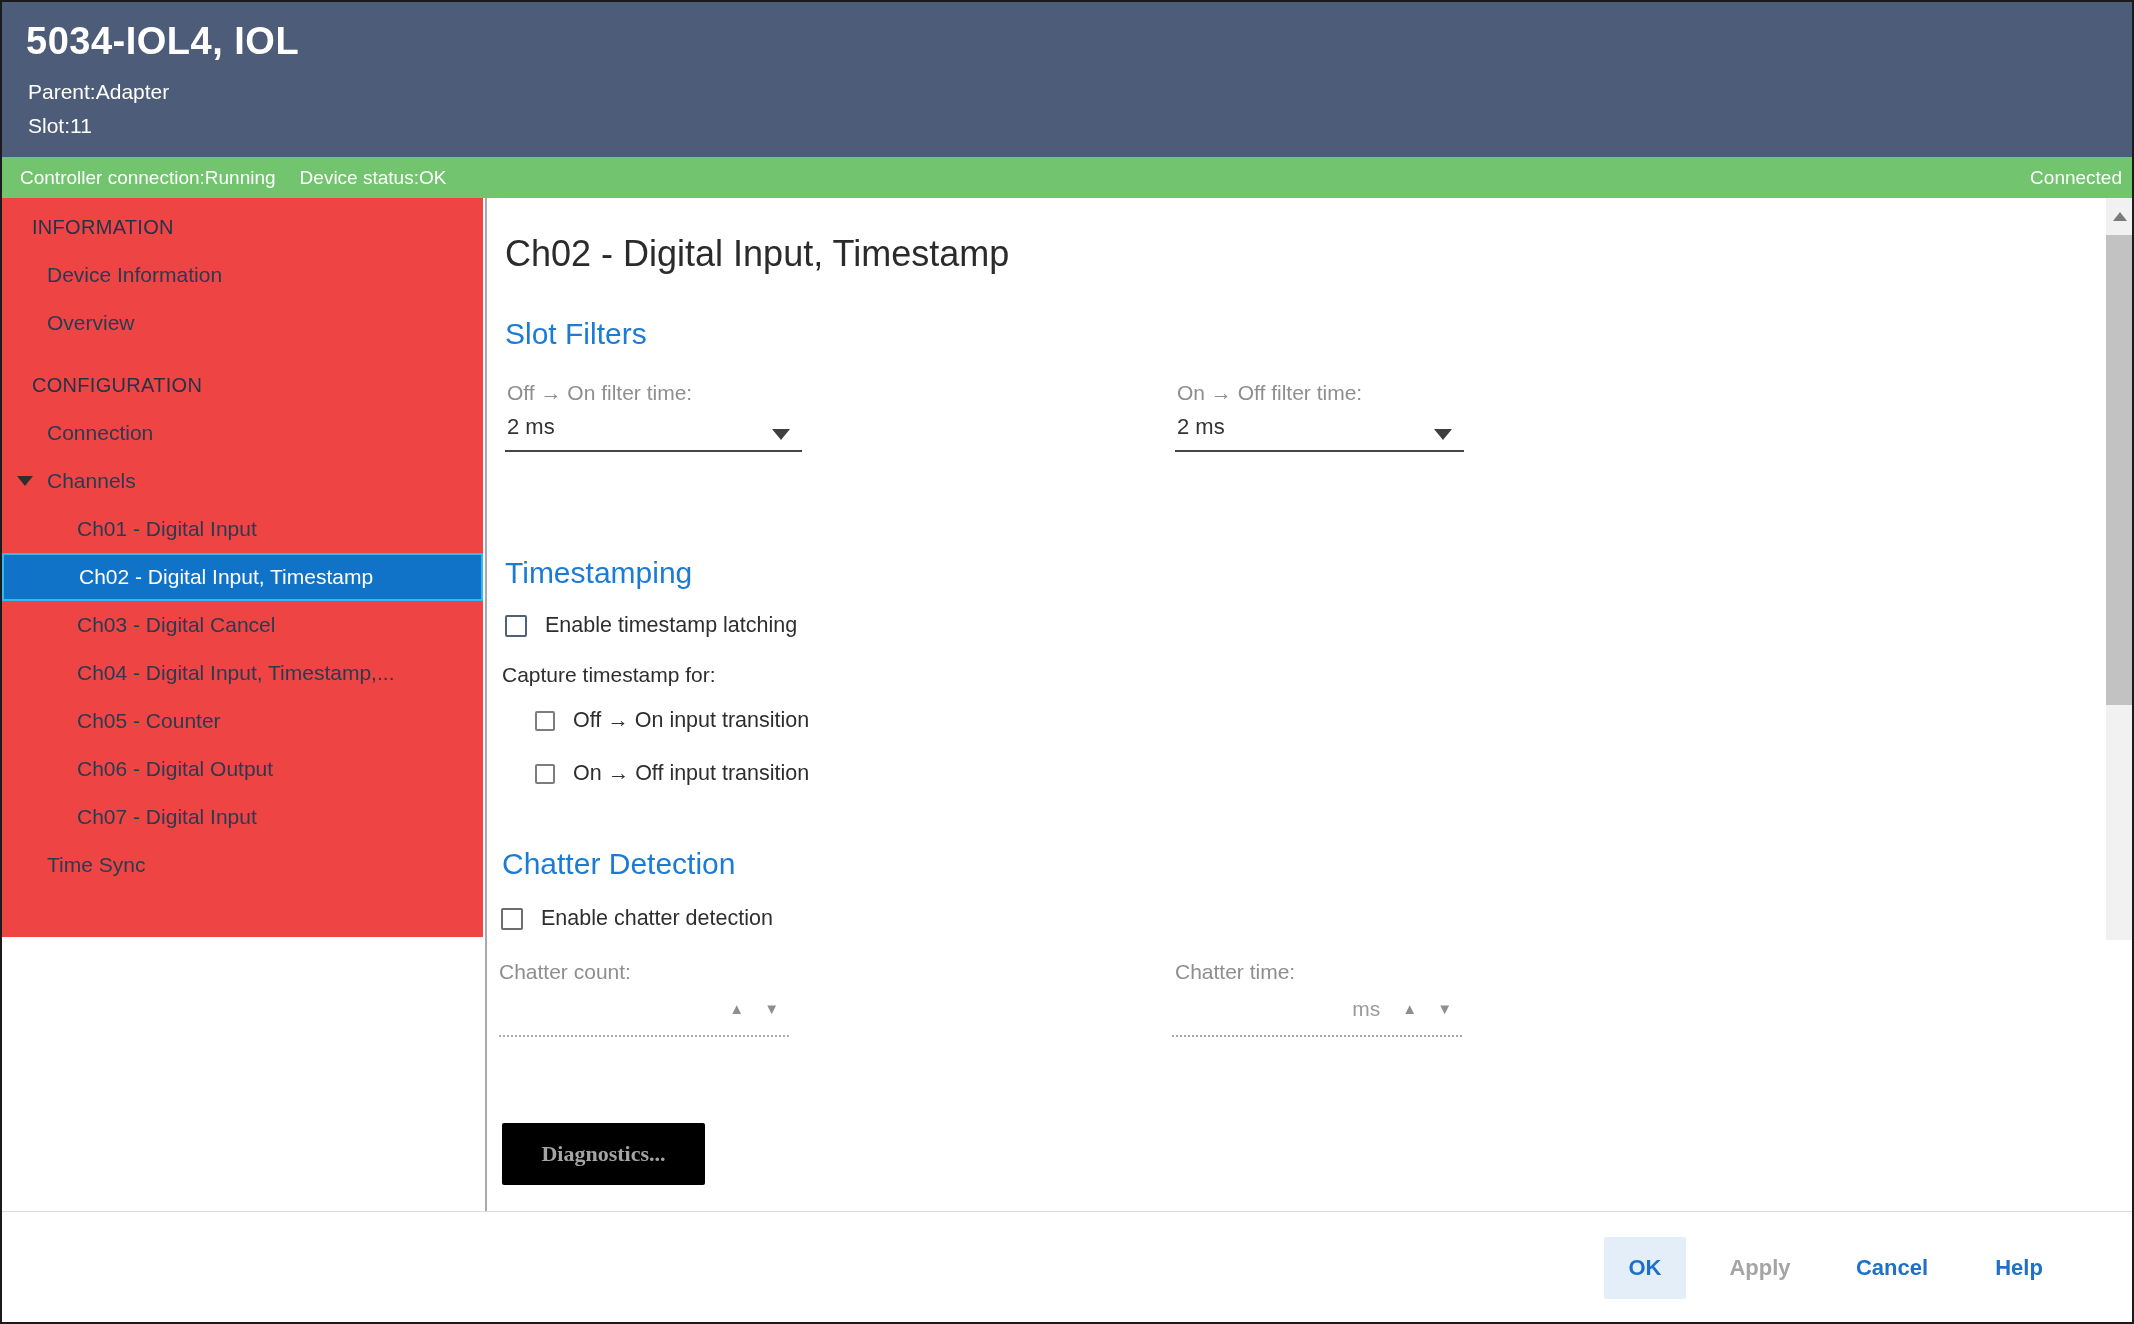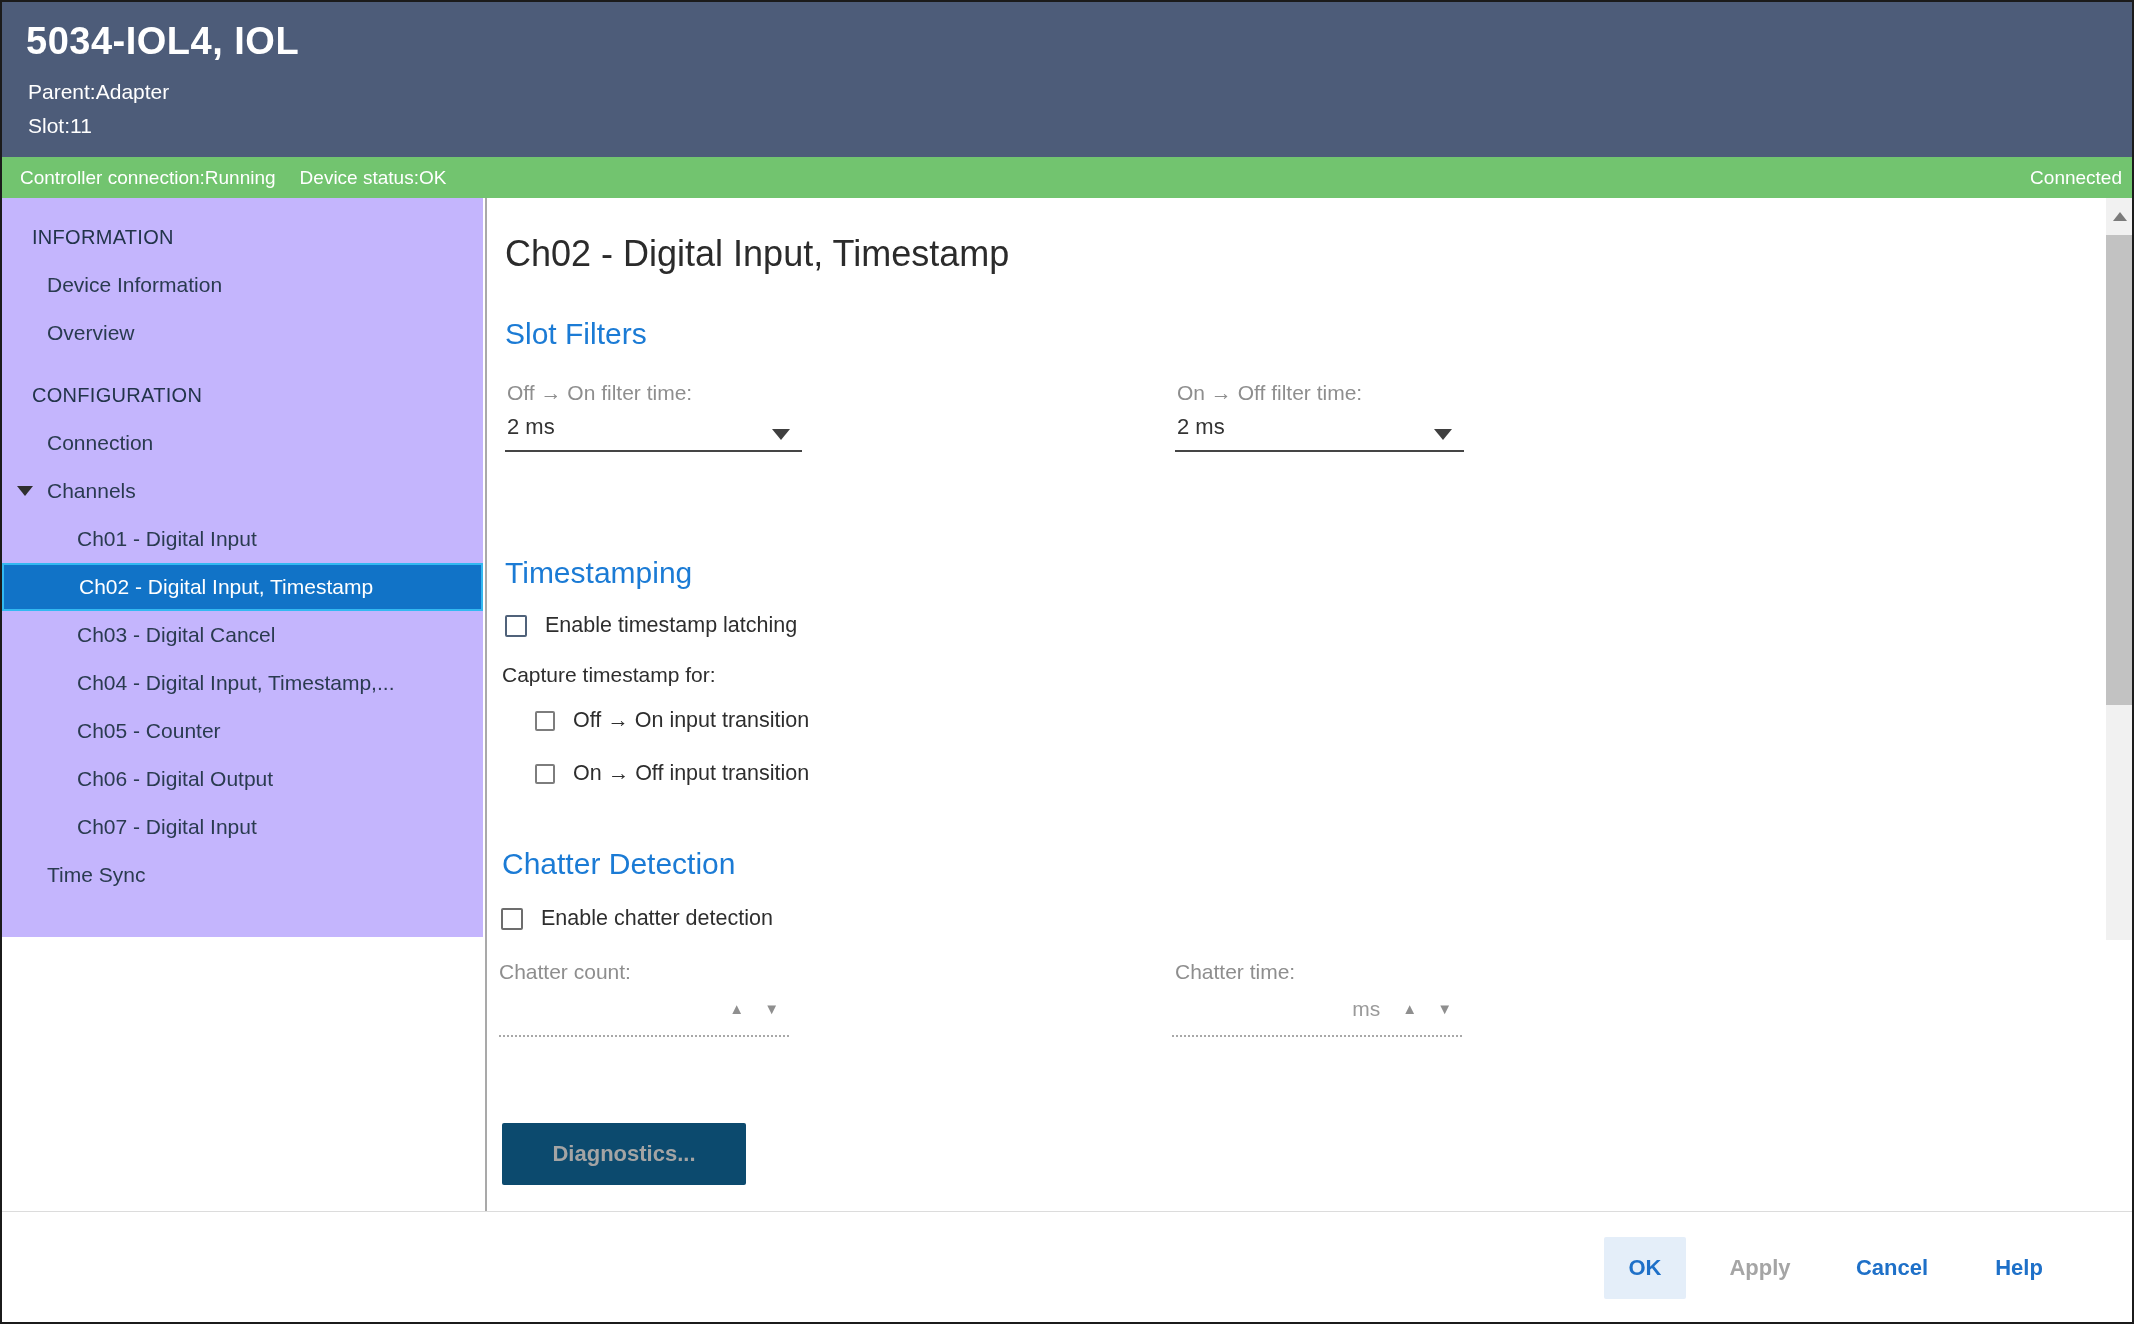--- a/index.html
+++ b/index.html
@@ -20,21 +20,21 @@
   .hdr-line{position:absolute;left:26px;font-size:21px;display:flex;}
   .hdr-line.parent{top:78px;}
   .hdr-line.slot{top:112px;}
   
   .statusbar{position:absolute;left:0;top:155px;width:100%;height:41px;background:var(--status-bg);
     color:#fff;font-size:19px;display:flex;align-items:center;padding:0 10px 0 18px;}
   .statusbar .grp{display:flex;gap:0;align-items:center;}
   .statusbar .gap{width:24px;}
   .statusbar .right{margin-left:auto;}
   
-  .sidebar{position:absolute;left:0;top:196px;width:481px;height:739px;overflow:hidden;padding-top:15px;background:#c4b5fd;}
+  .sidebar{position:absolute;left:0;top:196px;width:481px;height:739px;overflow:hidden;padding-top:5px;background:#ef4444;}
   .side-sec-hdr{height:48px;display:flex;align-items:center;padding-left:30px;
     font-size:20px;color:#22344a;letter-spacing:.3px;}
   .side-sec + .side-sec{margin-top:14px;}
   .side-item{position:relative;height:48px;display:flex;align-items:center;padding-left:45px;
     font-size:21px;color:var(--sidebar-text);cursor:default;}
   .side-item.lvl2{padding-left:75px;}
   .side-item.selected{background:var(--selected-bg);border:2px solid var(--selected-border);color:#fff;}
   .expander{position:absolute;left:15px;top:50%;transform:translateY(-50%);
     width:0;height:0;border-left:8px solid transparent;border-right:8px solid transparent;
     border-top:10px solid #2f2f2f;}
@@ -51,22 +51,22 @@
   .cbrow{display:flex;align-items:center;gap:18px;}
   .cb{width:22px;height:22px;background:#fff;border:2px solid #50627a;border-radius:2px;flex:0 0 auto;cursor:pointer;}
   .cb.gray{width:20px;height:20px;border-color:#7d7d7d;}
   .cb.mid{border-color:#6d6d6d;}
   .cblabel{font-size:21.5px;color:#2e2e2e;}
   .plain-label{font-size:21px;color:#2e2e2e;}
   .spinfield{height:42px;border-bottom:2px dotted #a8a8a8;display:flex;align-items:flex-start;
     justify-content:flex-end;gap:20px;padding:4px 10px 0 0;}
   .spin-arrow{font-size:15px;color:#8f8f8f;line-height:20px;cursor:default;}
   .spin-unit{font-size:21px;color:#9a9a9a;line-height:20px;margin-right:2px;}
-  .btn-diag{left:500px;top:1121px;width:244px;height:62px;background:#0c4a6e;border:none;border-radius:2px;
-    font-family:Liberation Sans, sans-serif;font-size:22px;font-weight:700;color:#a4a4a4;}
+  .btn-diag{left:500px;top:1121px;width:203px;height:62px;background:#000000;border:none;border-radius:2px;
+    font-family:Liberation Serif, serif;font-size:22px;font-weight:700;color:#a4a4a4;}
   
   .sb-track{position:absolute;left:2104px;top:196px;width:28px;height:742px;background:#f1f1f1;}
   .sb-up{position:absolute;left:7px;top:14px;width:0;height:0;border-left:7px solid transparent;
     border-right:7px solid transparent;border-bottom:9px solid #7b7b7b;}
   .sb-thumb{position:absolute;left:0;top:37px;width:28px;height:470px;background:#c2c2c2;}
   
   .h-divider{position:absolute;left:0;top:1209px;width:100%;height:1px;background:#dcdcdc;}
   .footer-btn{position:absolute;top:1235px;height:62px;border:none;background:transparent;border-radius:2px;
     font-family:inherit;font-size:22px;font-weight:600;color:var(--link-blue);cursor:pointer;}
   .footer-btn.ok{left:1602px;width:82px;background:#e4eef9;}

